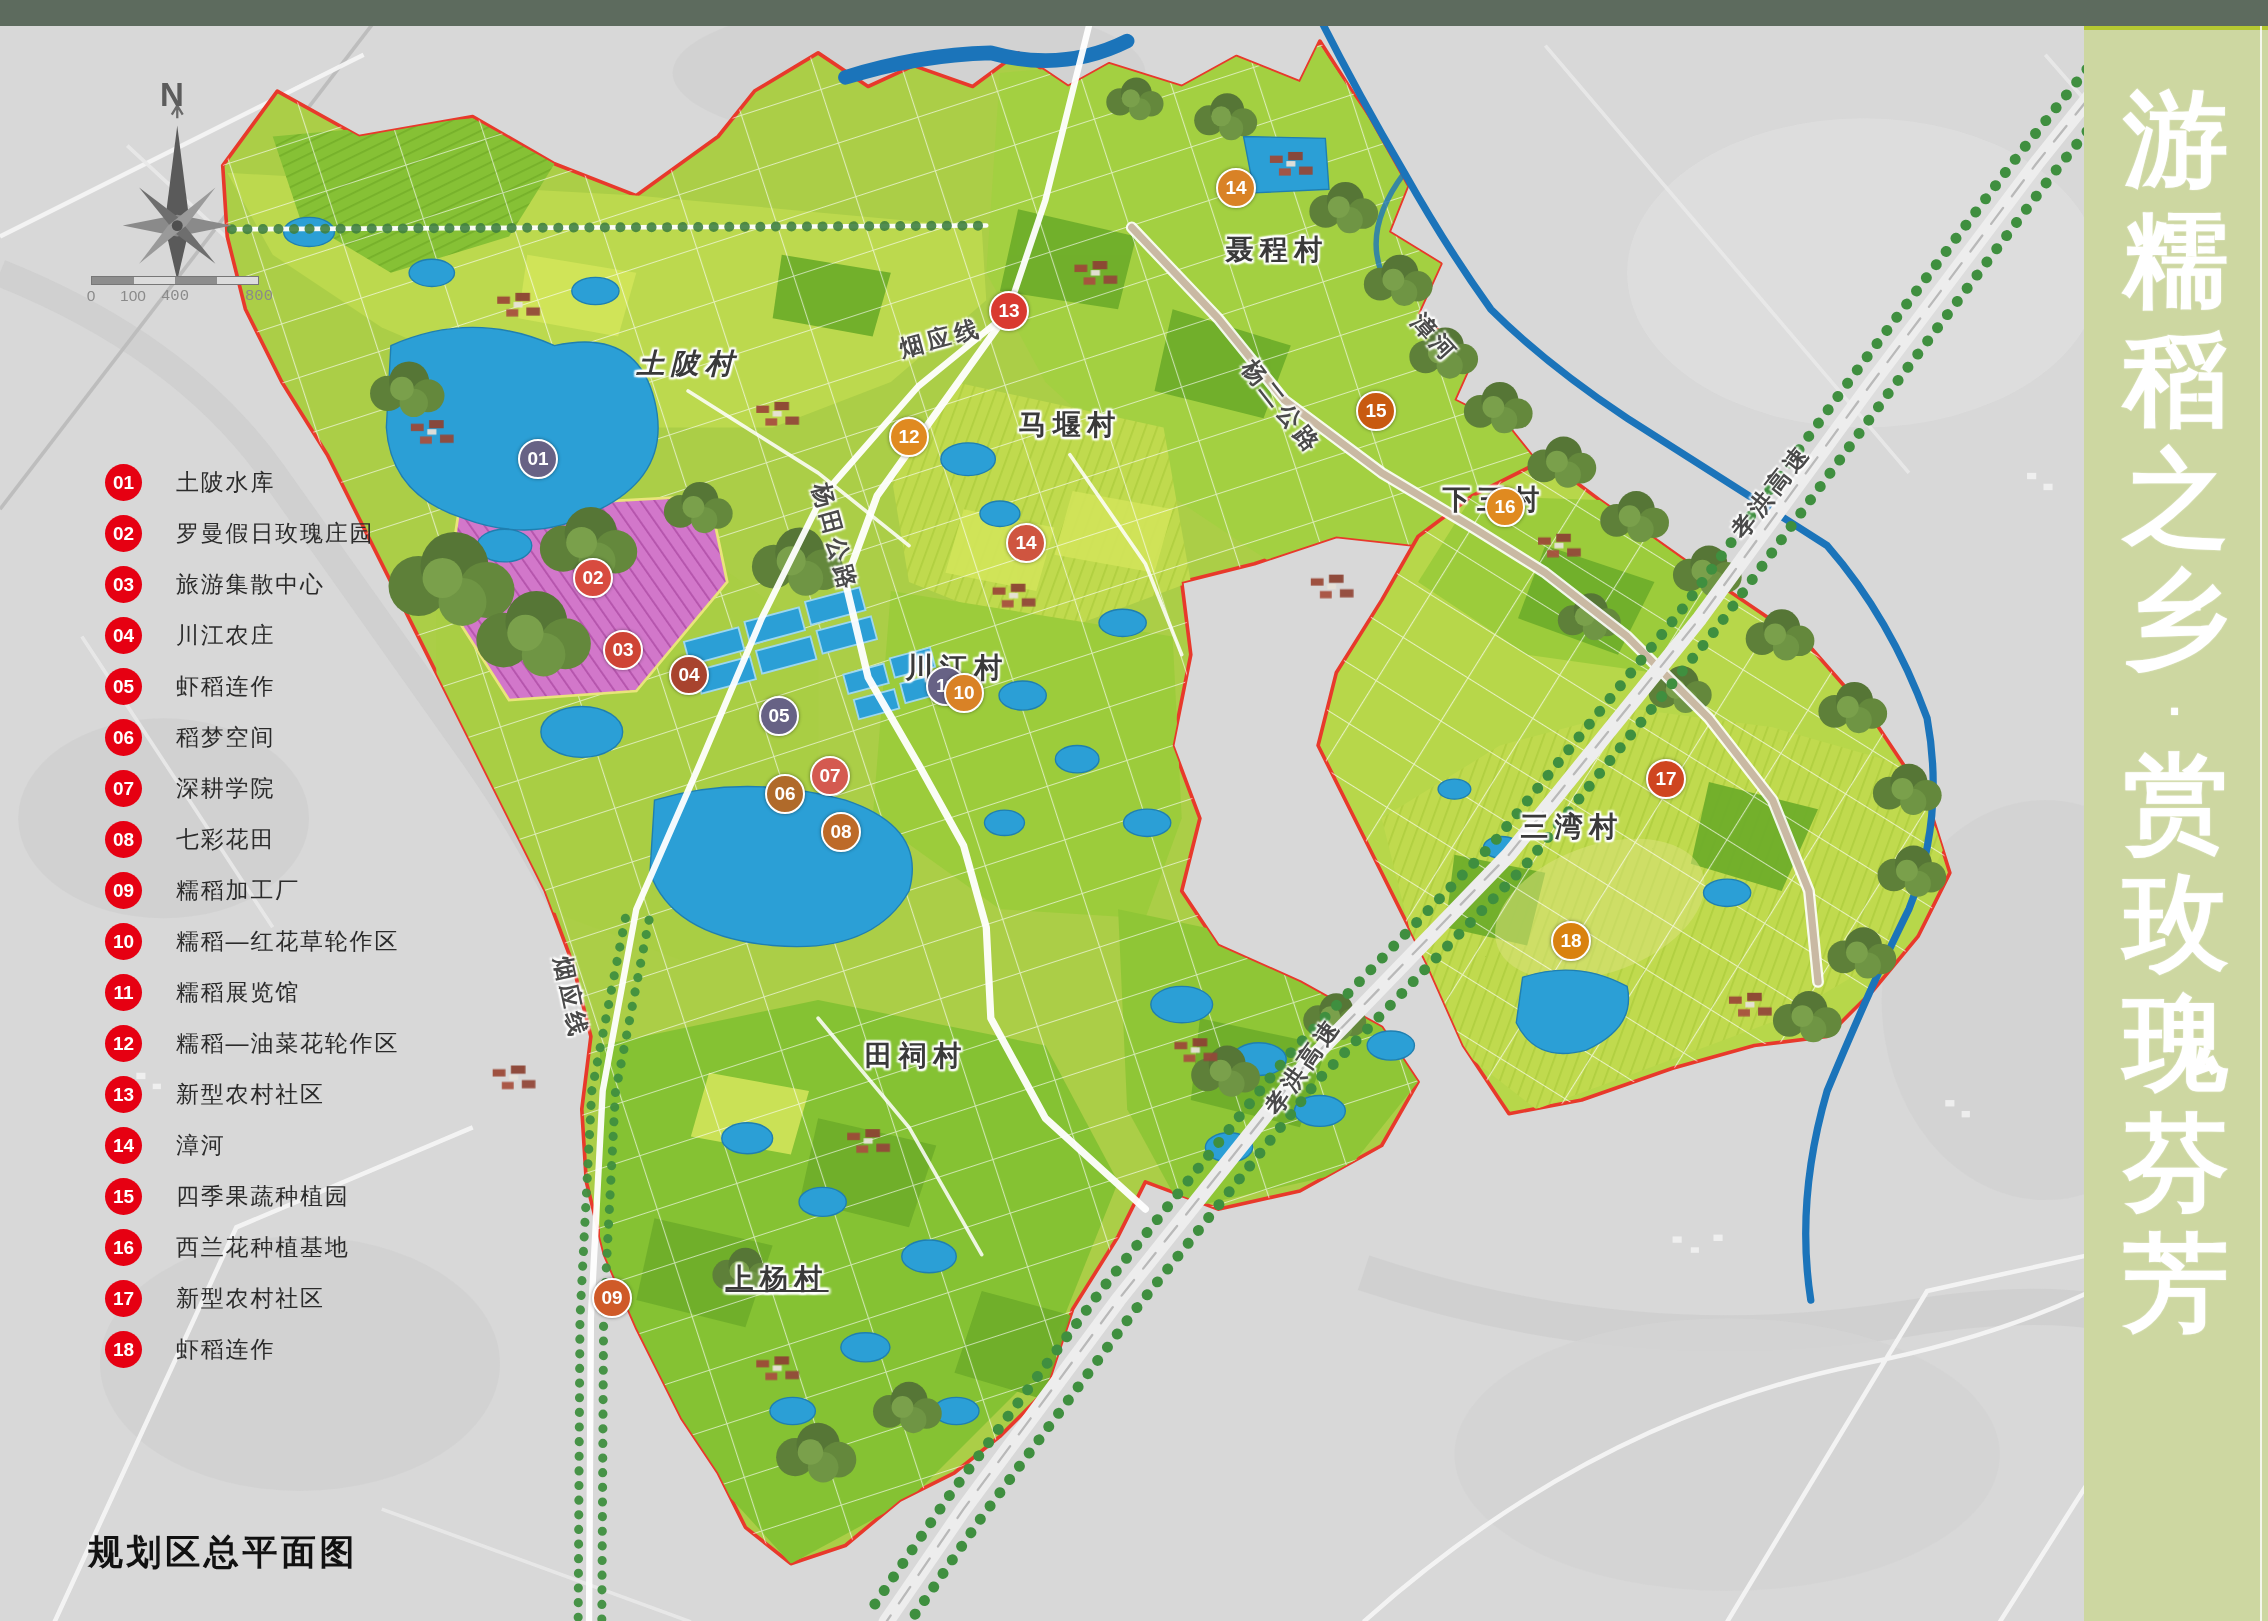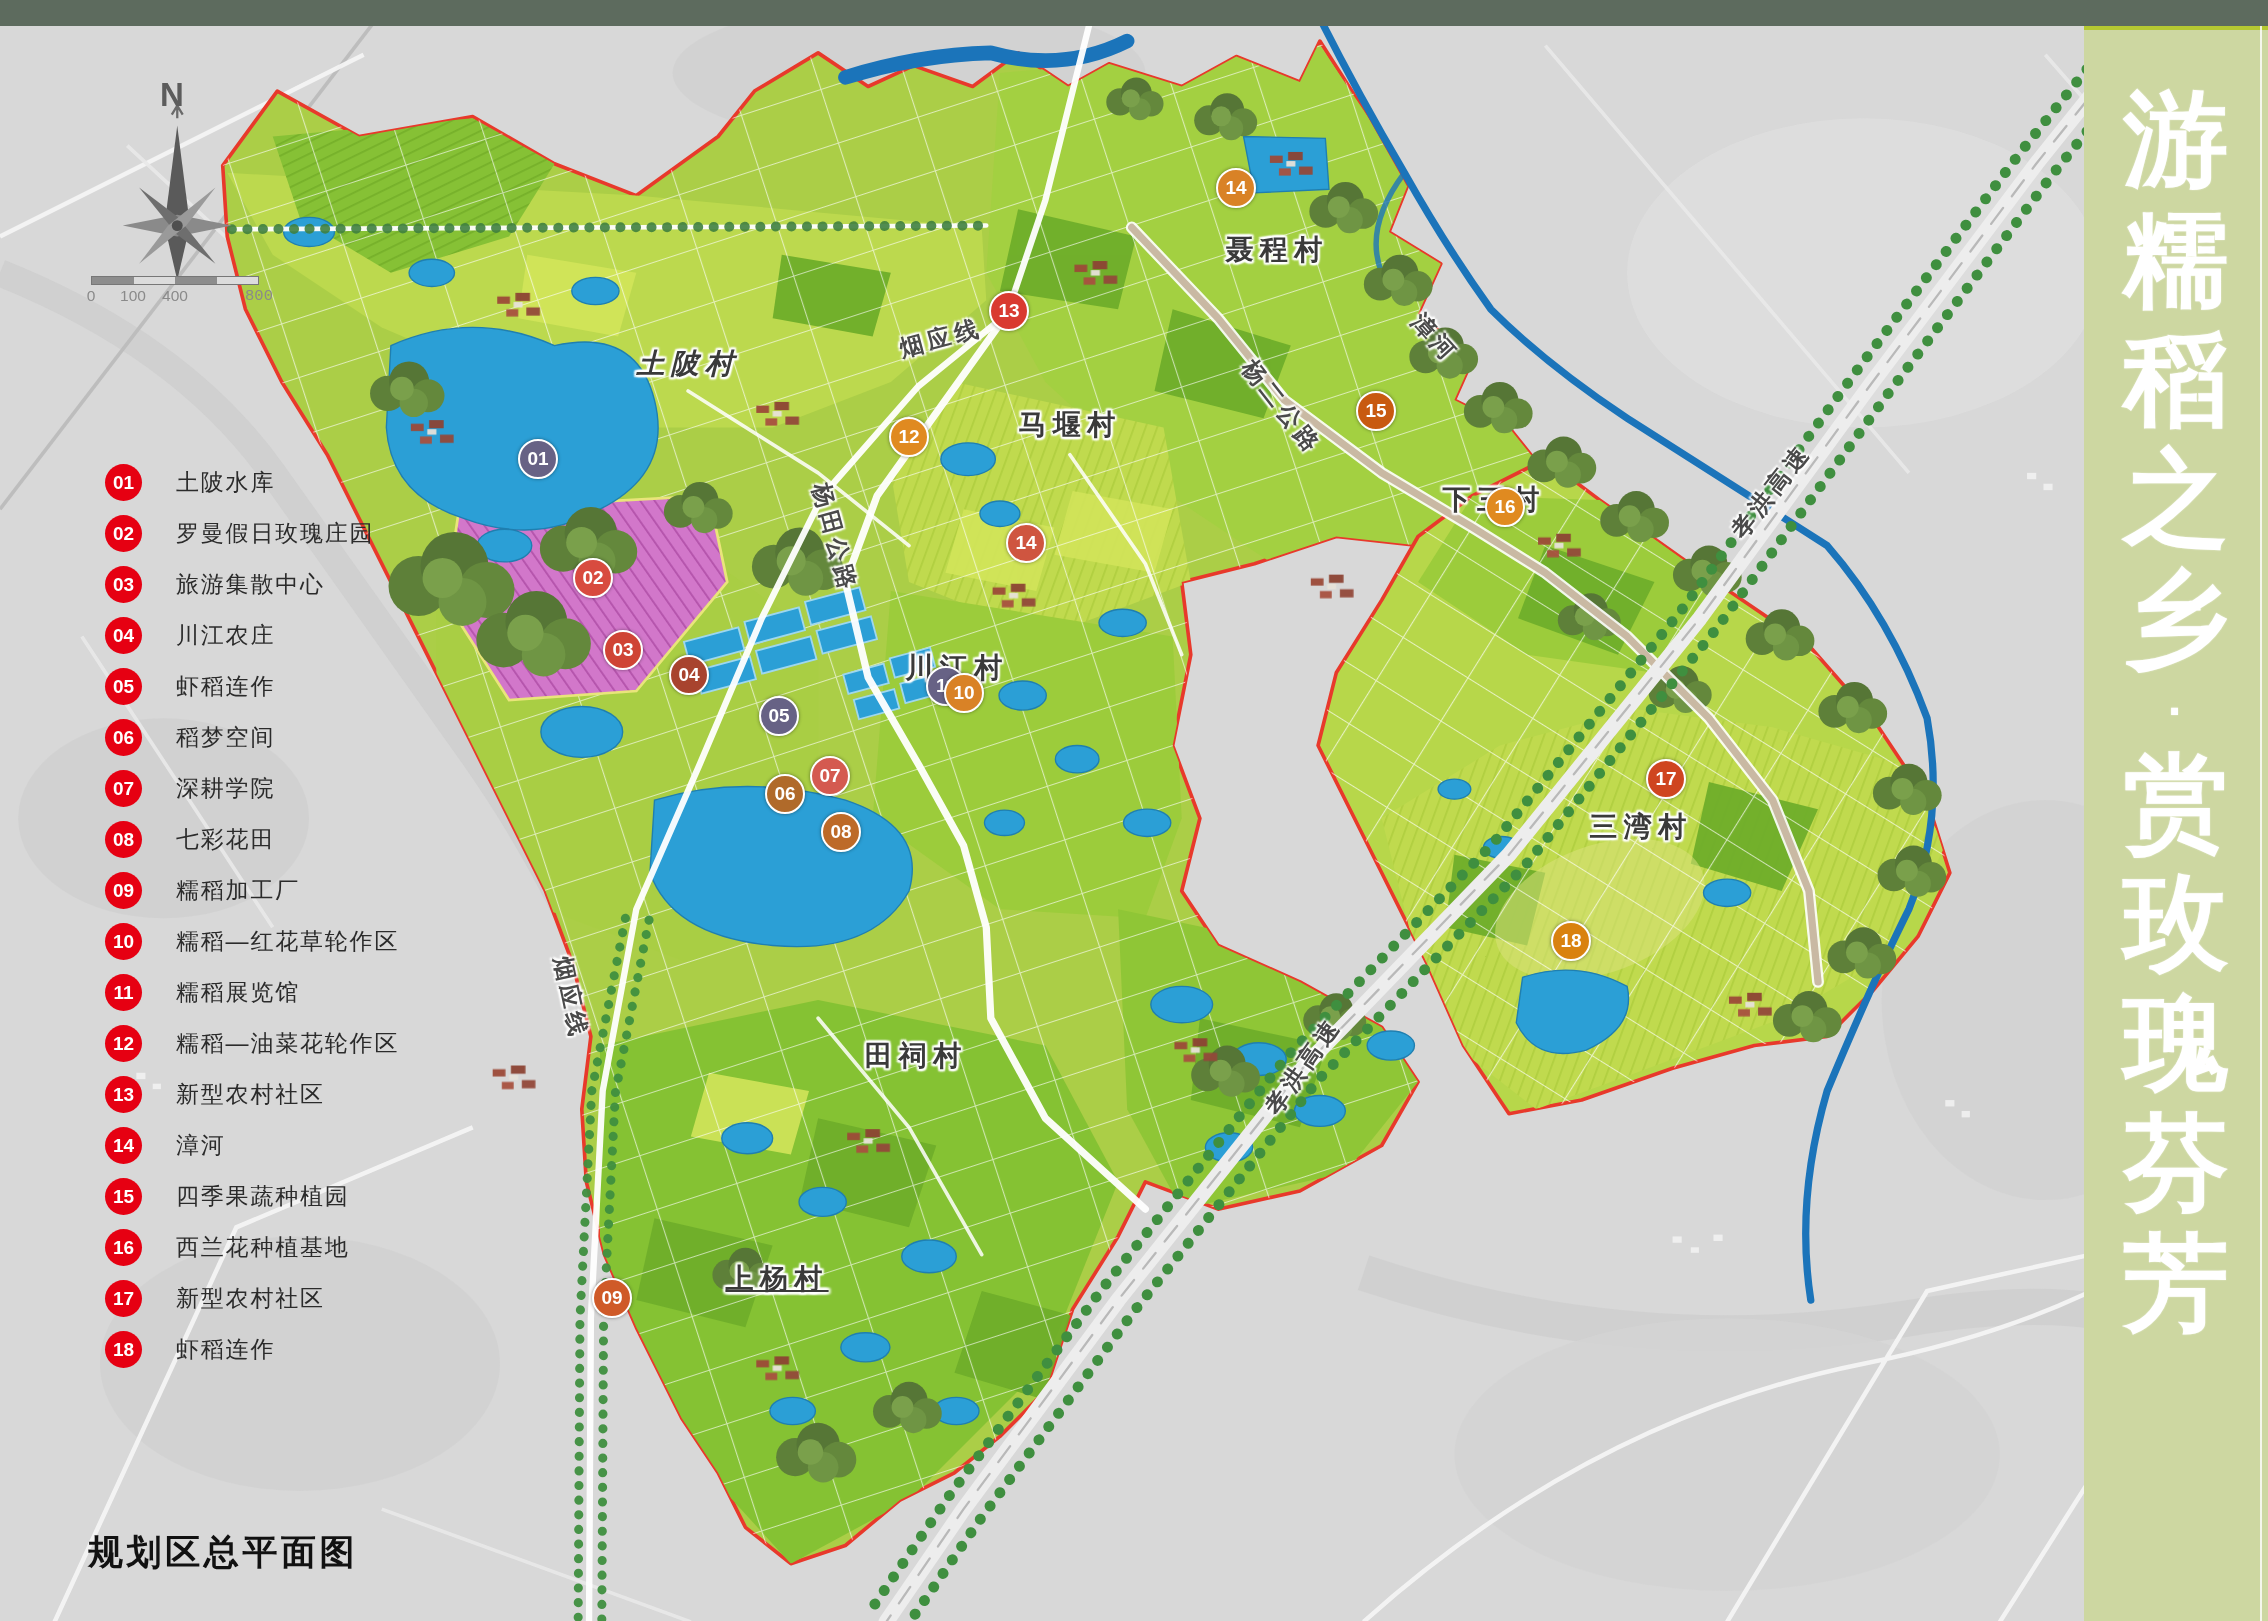--- a/index.html
+++ b/index.html
@@ -318,21 +318,21 @@
   <div class="scalebar">
     <div class="bar">
       <span class="seg d"></span>
         <span class="seg l"></span>
         <span class="seg d"></span>
         <span class="seg l"></span>
     </div>
     <div class="ticks">
         <span class="tick" style="left: 0%;">0</span>
         <span class="tick" style="left: 25%;">100</span>
-        <span class="tick" style="left: 50%;">400</span>
+        <span class="tick" style="left: 50%; font-family: Liberation Mono, monospace;">400</span>
         <span class="tick" style="left: 100%; font-family: Liberation Mono, monospace;">800</span>
       </div>
   </div>
 
   <div class="legend">
       <div class="legend-item">
         <span class="legend-circle" style="background: rgb(230, 0, 18);">01</span>
         <span class="legend-label">土陂水库</span>
       </div>
       <div class="legend-item">
@@ -404,21 +404,21 @@
         <span class="legend-label">虾稻连作</span>
       </div>
     </div>
 
   <div class="label-layer">
       <div class="village-label" style="left: 688px; top: 364px; font-style: italic;">土陂村</div>
       <div class="village-label" style="left: 1277px; top: 250px;">聂程村</div>
       <div class="village-label" style="left: 1070px; top: 425px;">马堰村</div>
       <div class="village-label" style="left: 1494px; top: 500px;">下三村</div>
       <div class="village-label" style="left: 957px; top: 668px;">川江村</div>
-      <div class="village-label" style="left: 1641px; top: 827px;">三湾村</div>
+      <div class="village-label" style="left: 1572px; top: 827px;">三湾村</div>
       <div class="village-label" style="left: 916px; top: 1056px;">田祠村</div>
       <div class="village-label" style="left: 777px; top: 1279px; text-decoration: underline;">上杨村</div>
       <div class="road-label" style="left: 941px; top: 338px; transform: translate(-50%, -50%) rotate(-15deg);">烟应线</div>
       <div class="road-label" style="left: 1282px; top: 407px; transform: translate(-50%, -50%) rotate(52deg);">杨二公路</div>
       <div class="road-label" style="left: 1435px; top: 338px; transform: translate(-50%, -50%) rotate(48deg);">漳河</div>
       <div class="road-label" style="left: 835px; top: 538px; transform: translate(-50%, -50%) rotate(75deg);">杨田公路</div>
       <div class="road-label" style="left: 571px; top: 998px; transform: translate(-50%, -50%) rotate(78deg);">烟应线</div>
       <div class="road-label" style="left: 1771px; top: 491px; transform: translate(-50%, -50%) rotate(-52deg);">孝洪高速</div>
       <div class="road-label" style="left: 1303px; top: 1066px; transform: translate(-50%, -50%) rotate(-55deg);">孝洪高速</div>
       <div class="map-marker" style="left: 538px; top: 459px; background: rgb(103, 98, 133);">01</div>

